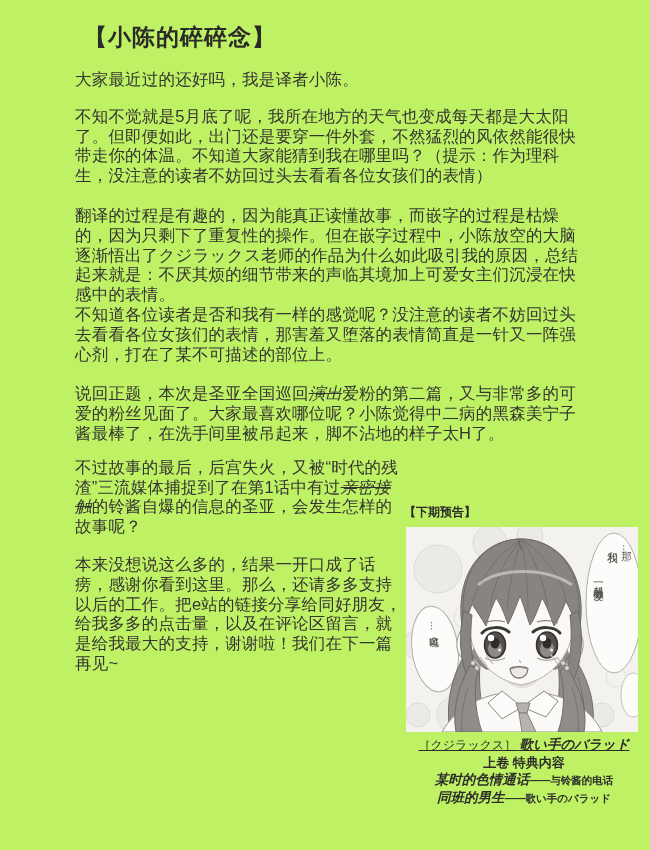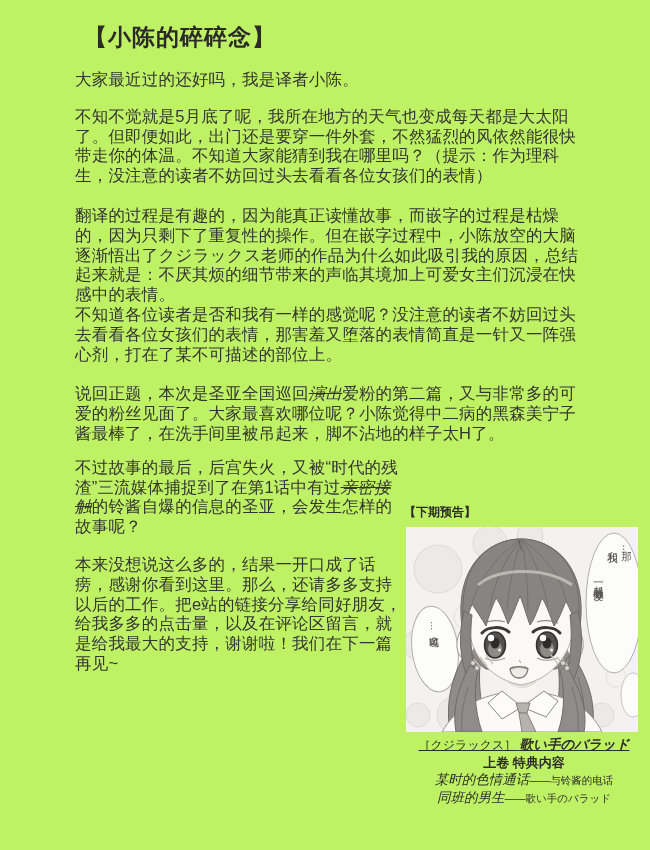--- a/index.html
+++ b/index.html
@@ -26,21 +26,21 @@
   .vtext{position:absolute;writing-mode:vertical-rl;color:#55514d;}
   .vtext span{display:block;}
   .bubble-right-text{left:186px;top:16px;height:128px;font-size:10.5px;line-height:14px;letter-spacing:1px;}
   .bubble-right-text .col3{margin-top:34px;}
   .bubble-left-text{left:22px;top:94px;height:62px;font-size:9.5px;line-height:12px;}
 
   .caption{width:248px;text-align:center;margin-top:4px;line-height:1.3;color:#2e2c2a;}
   .cap-line1{font-size:12px;text-decoration:underline;}
   .book-title{font-weight:bold;font-style:italic;font-size:13.5px;}
   .cap-line2{font-size:13px;font-weight:bold;margin-top:1px;}
-  .cap-item{font-size:10.5px;font-weight:normal;}
+  .cap-item{font-size:10.5px;font-weight:bold;}
   .cap-item em{font-size:13.5px;font-style:italic;}
 </style>
 </head>
 <body>
 
 <div class="page">
 
   <h1 class="title">【小陈的碎碎念】</h1>
 
   <div class="content">

